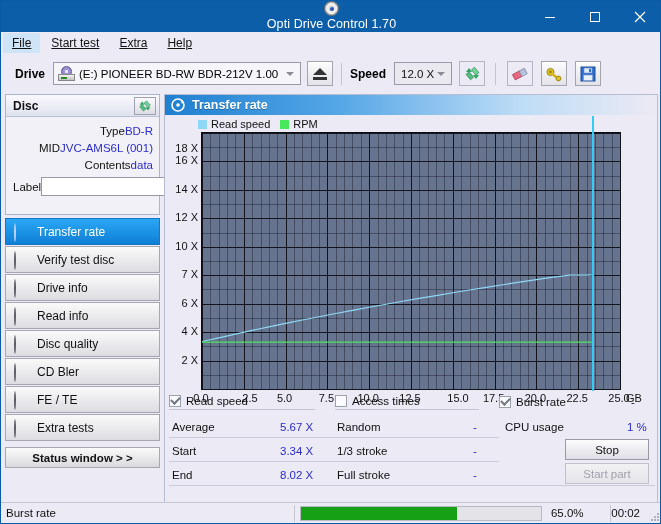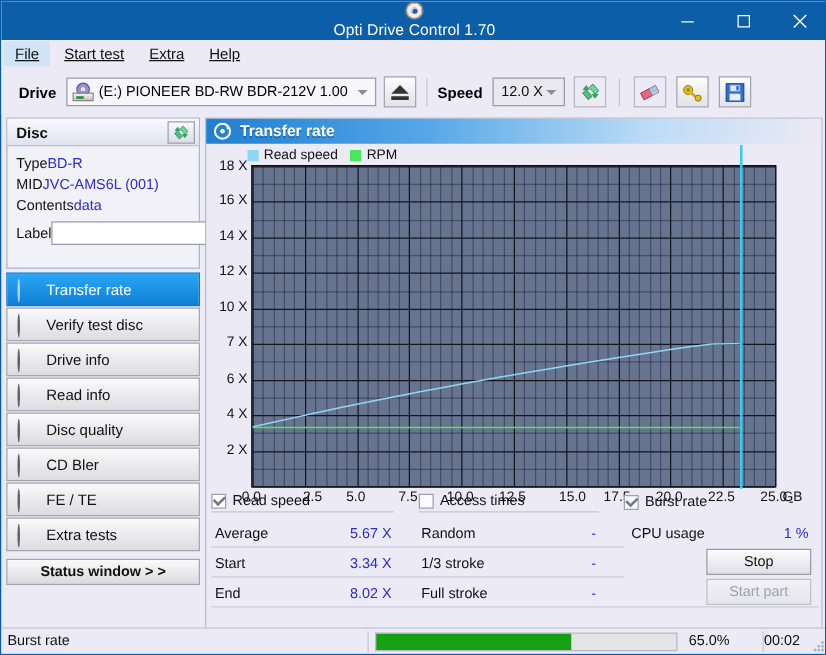--- a/index.html
+++ b/index.html
@@ -111,21 +111,21 @@
     border-bottom: 1px solid #b9c2d4; display: flex; align-items: center;
     padding-left: 7px; position: relative;
   }
   .disc-head-title { font-size: 12px; font-weight: bold; color: #111; }
   .disc-refresh-btn {
     position: absolute; right: 3px; top: 2px; width: 22px; height: 18px;
     background: linear-gradient(#fbfbfd,#dcdce4); border: 1px solid #9fa0ad;
     display:flex;align-items:center;justify-content:center;
   }
   .disc-rows { padding: 5px 6px 0 7px; }
-  .drow { display: flex; justify-content: flex-start; align-items: center; height: 17px; }
+  .drow { display: flex; justify-content: flex-end; align-items: center; height: 17px; }
   .dkey { font-size: 11.5px; color: #111; }
   .dval { font-size: 11.5px; color: #2c2cc8; }
   .label-row { display: flex; align-items: center; margin-top: 3px; }
   .label-key { font-size: 11.5px; color: #111; width: 36px; }
   .label-input {
     flex: 1; height: 19px; background: #fff; border: 1px solid #9a9aa5; margin-right: 4px;
   }
   .label-btn {
     width: 22px; height: 21px; background: linear-gradient(#fbfbfd,#dcdce4);
     border: 1px solid #9fa0ad; display:flex;align-items:center;justify-content:center;
@@ -529,21 +529,21 @@
         </div>
       <div class="ytickbox" id="ytickbox">
           <div class="axis-y-lbl" style="top: 227.556px;">2 X</div>
           <div class="axis-y-lbl" style="top: 199.111px;">4 X</div>
           <div class="axis-y-lbl" style="top: 170.667px;">6 X</div>
           <div class="axis-y-lbl" style="top: 142.222px;">7 X</div>
           <div class="axis-y-lbl" style="top: 113.778px;">10 X</div>
           <div class="axis-y-lbl" style="top: 85.3333px;">12 X</div>
           <div class="axis-y-lbl" style="top: 56.8889px;">14 X</div>
           <div class="axis-y-lbl" style="top: 28.4444px;">16 X</div>
-          <div class="axis-y-lbl" style="top: 1px;">18 X</div>
+          <div class="axis-y-lbl" style="top: 16px;">18 X</div>
         </div>
       <div class="xtickbox" id="xtickbox">
           <div class="axis-x-lbl" style="left: 0px;">0.0</div>
           <div class="axis-x-lbl" style="left: 49px;">2.5</div>
           <div class="axis-x-lbl" style="left: 83.6px;">5.0</div>
           <div class="axis-x-lbl" style="left: 125.4px;">7.5</div>
           <div class="axis-x-lbl" style="left: 167.2px;">10.0</div>
           <div class="axis-x-lbl" style="left: 209px;">12.5</div>
           <div class="axis-x-lbl" style="left: 257px;">15.0</div>
           <div class="axis-x-lbl" style="left: 292.6px;">17.5</div>

